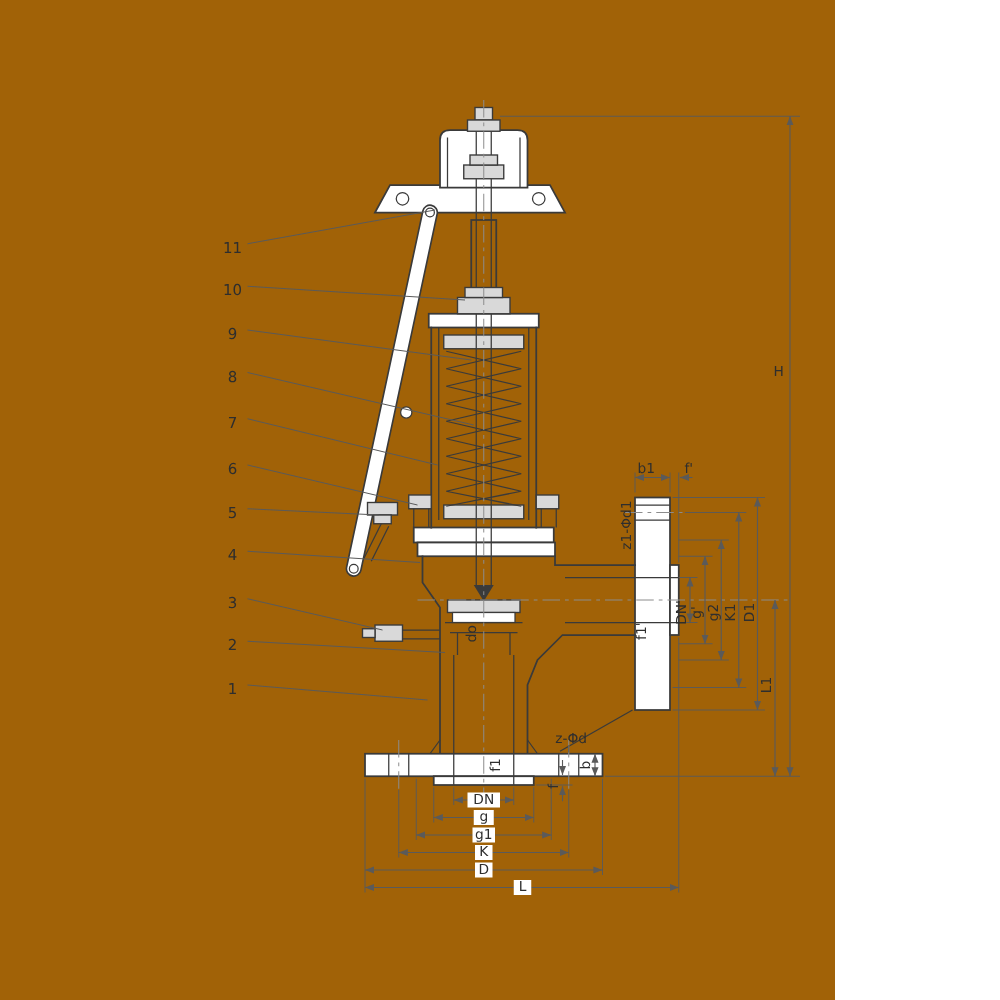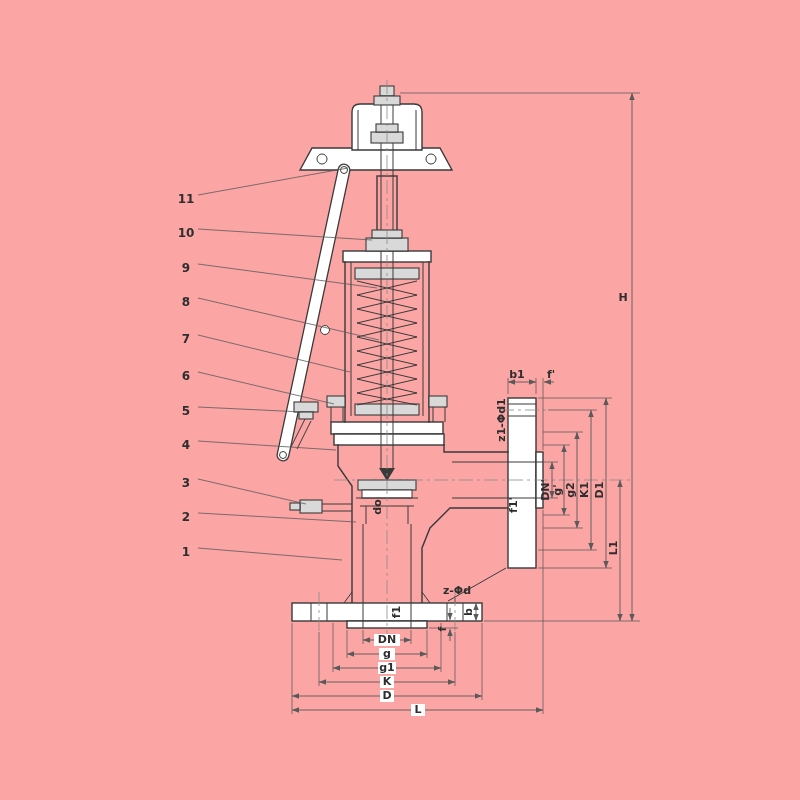--- a/index.html
+++ b/index.html
@@ -1,16 +1,16 @@
 <!DOCTYPE html>
 <html><head>
 <meta charset="utf-8">
 <style>
   html,body{margin:0;padding:0;background:#ffffff;}
-  .frame{position:relative;width:800px;height:800px;background:#fca5a5;overflow:hidden;font-weight:bold;}
+  .frame{position:relative;width:668px;height:800px;background:#a16207;overflow:hidden;}
   svg{display:block;width:800px;height:800px;}
   .geo{stroke:#3a3a3a;stroke-width:1.4;fill:none;stroke-linecap:square;}
   .geo-f{stroke:#3a3a3a;stroke-width:1.4;fill:#ffffff;}
   .geo-wf{stroke:#3a3a3a;stroke-width:1;fill:#ffffff;}
   .geo-g{stroke:#3a3a3a;stroke-width:1.1;fill:#d9d9d9;}
   .geo-t{stroke:#3a3a3a;stroke-width:1;fill:none;}
   .cl{stroke:#8c8c8c;stroke-width:0.8;fill:none;stroke-dasharray:14 4 3 4;}
   .dim{stroke:#5a5a5a;stroke-width:0.9;fill:none;}
   .ext{stroke:#5a5a5a;stroke-width:0.75;fill:none;}
   .ldr{stroke:#5a5a5a;stroke-width:0.8;fill:none;}

